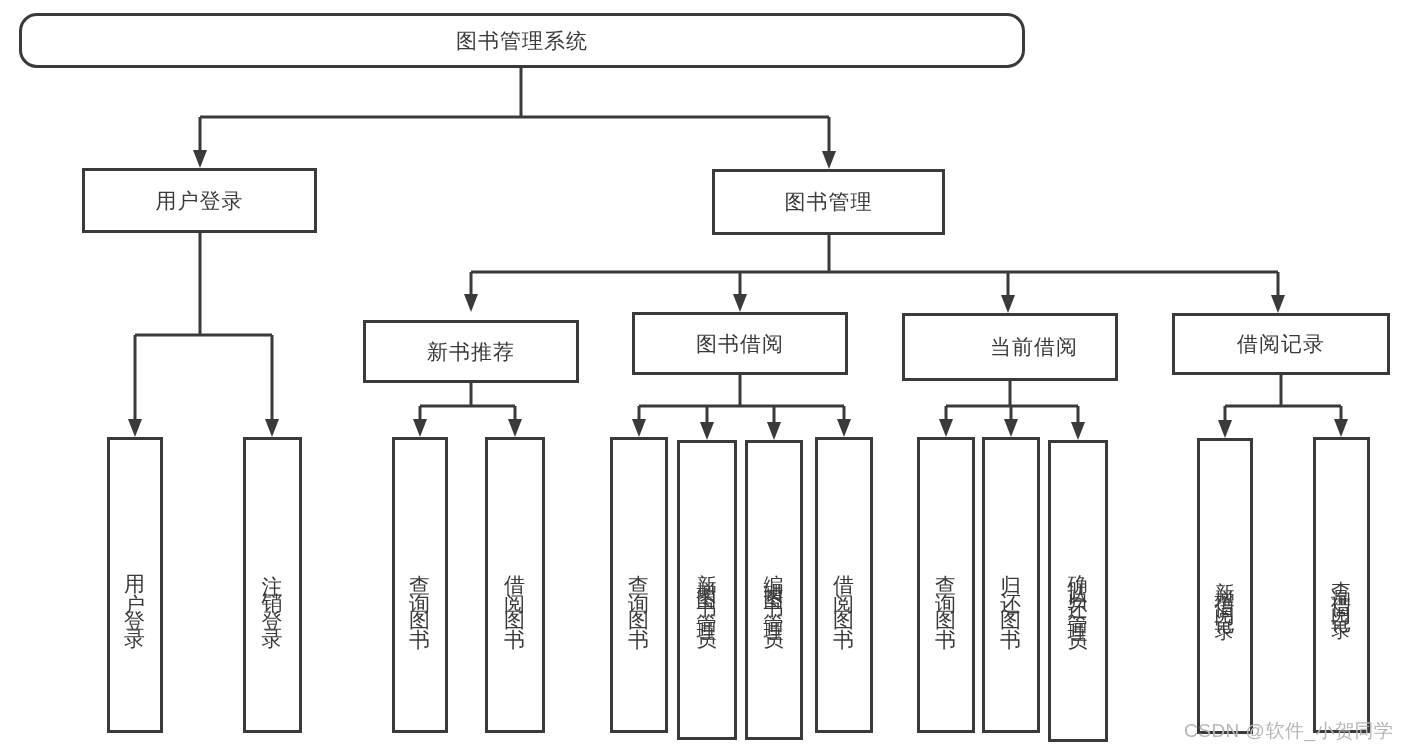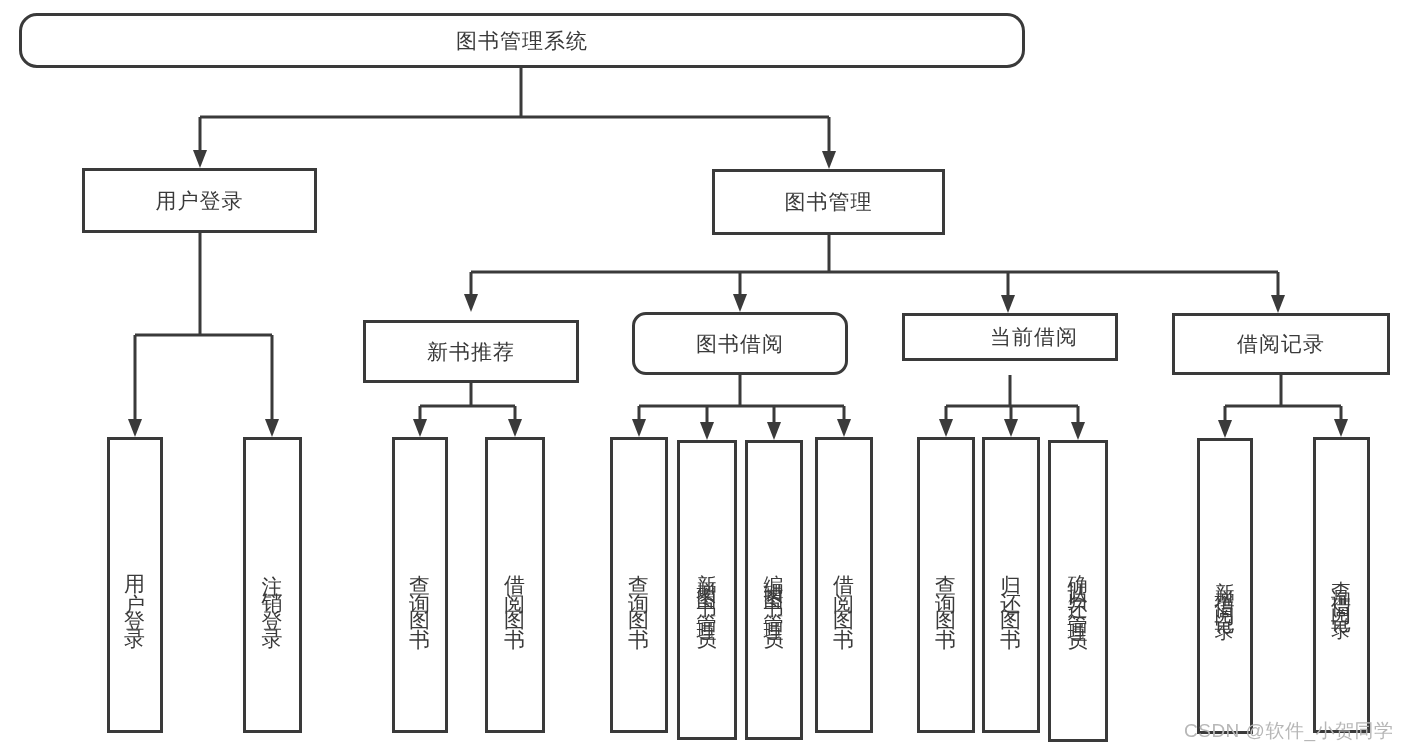--- a/index.html
+++ b/index.html
@@ -115,24 +115,24 @@
   <div class="node" style="left:82px; top:168px; width:235px; height:65px;">
     <span>用户登录</span>
   </div>
   <div class="node" style="left:712px; top:169px; width:233px; height:66px;">
     <span>图书管理</span>
   </div>
 
   <div class="node" style="left:363px; top:312px; width:216px; height:63px;margin-top:8px;">
     <span>新书推荐</span>
   </div>
-  <div class="node" style="left:632px; top:312px; width:216px; height:63px;border-radius:14px;">
+  <div class="node" style="left:632px; top:312px; width:216px; height:63px;">
     <span>图书借阅</span>
   </div>
-  <div class="node" style="left:902px; top:313px; width:216px; height:48px;padding-left:48px;">
+  <div class="node" style="left:902px; top:313px; width:216px; height:68px;padding-left:48px;">
     <span>当前借阅</span>
   </div>
   <div class="node" style="left:1172px; top:313px; width:218px; height:62px;">
     <span>借阅记录</span>
   </div>
 
   <div class="leaf" style="left:107px; top:437px; width:56px; height:296px;">
     <span class="vtext">用户登录</span>
   </div>
   <div class="leaf" style="left:243px; top:437px; width:59px; height:296px;">

